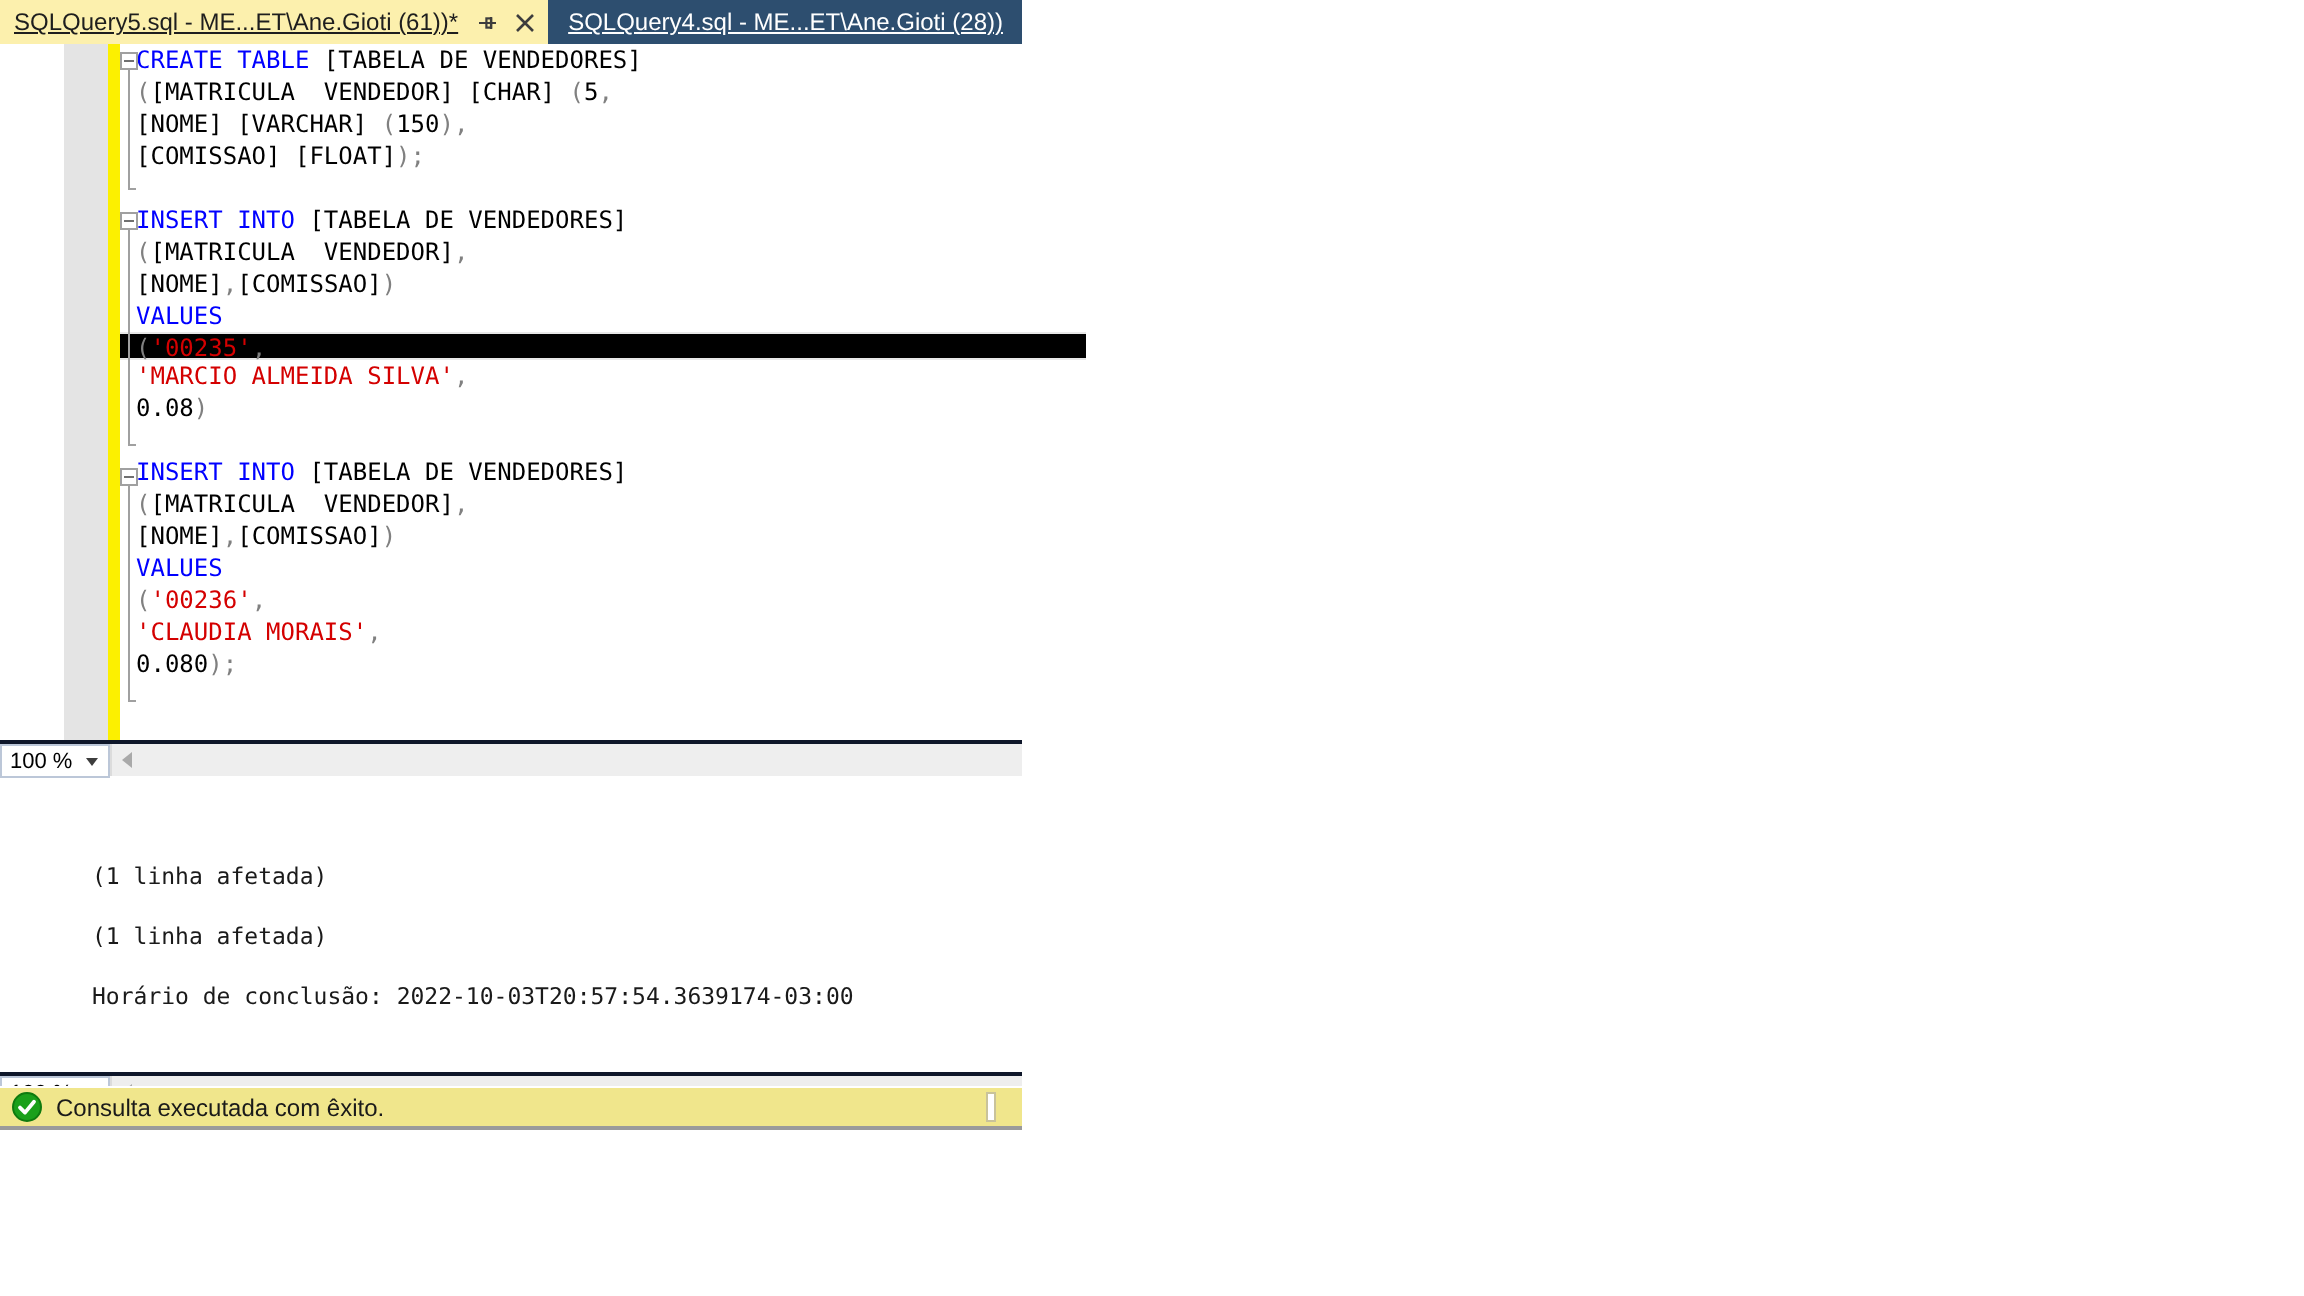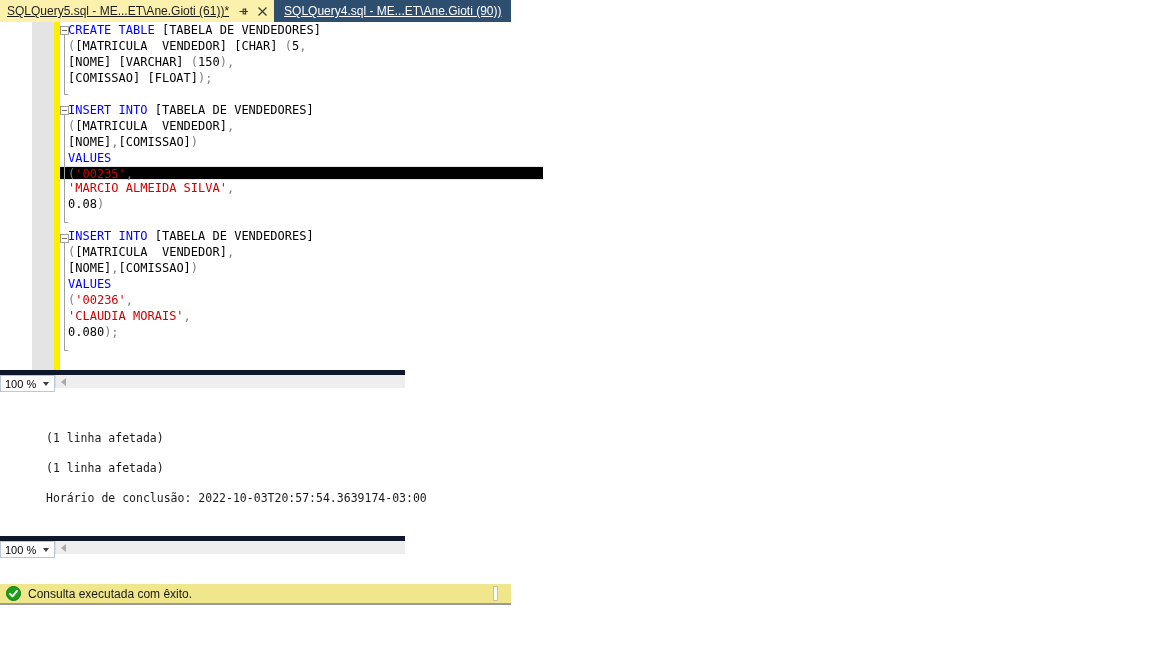--- a/index.html
+++ b/index.html
@@ -148,24 +148,24 @@
   .endtick {
     position: absolute;
     width: 4px; height: 1px;
     background: #a0a0a0;
   }
 
   
   .zoombar {
     position: absolute;
     left: 0;
-    width: 405px;
+    width: 511px;
     height: 18px;
     background: #eeeeee;
-    border-top: 5px solid #0f172a;
+    border-top: 2px solid #0f172a;
     display: flex;
     align-items: stretch;
     box-sizing: border-box;
   }
   .zoom-combo {
     width: 55px;
     height: 17px;
     background: #ffffff;
     border: 1px solid #bcc7d8;
     box-sizing: border-box;
@@ -282,21 +282,21 @@
           </svg>
         </span>
         <span class="close-ico">
           <svg viewBox="0 0 11 11" width="11" height="11">
             <path d="M1.5 1.5 L9.5 9.5 M9.5 1.5 L1.5 9.5" stroke="#3d3d3d" stroke-width="1.3" fill="none"></path>
           </svg>
         </span>
       </span>
     </div>
     <div class="tab inactive">
-      <span class="tab-label">SQLQuery4.sql - ME...ET\Ane.Gioti (90))</span>
+      <span class="tab-label">SQLQuery4.sql - ME...ET\Ane.Gioti (28))</span>
     </div>
   </div>
 
   <div class="editor">
     <div class="ind-margin"></div>
     <div class="change-bar"></div>
     <div class="code-area" id="code-area">
         <div class="line"><span class="kw">CREATE TABLE </span><span class="id">[TABELA DE VENDEDORES]</span></div>
         <div class="line"><span class="punc">(</span><span class="id">[MATRICULA  VENDEDOR] [CHAR] </span><span class="punc">(</span><span class="num">5</span><span class="punc">,</span></div>
         <div class="line"><span class="id">[NOME] [VARCHAR] </span><span class="punc">(</span><span class="num">150</span><span class="punc">),</span></div>
@@ -366,21 +366,21 @@
   <div class="zoombar" style="top:536px;">
     <div class="zoom-combo">
       <span>100 %</span>
       <span class="caret"></span>
     </div>
     <div class="hscroll">
       <span class="arrow-left"></span>
     </div>
   </div>
 
-  <div class="statusbar" style="top:583px;">
+  <div class="statusbar" style="top:543px;">
     <span class="ok-ico">
       <svg viewBox="0 0 15 15" width="15" height="15">
         <circle cx="7.5" cy="7.5" r="7" fill="#1ba01b" stroke="#0f7a0f"></circle>
         <path d="M4 7.8 L6.5 10.3 L11 4.9" stroke="#ffffff" stroke-width="1.9" fill="none" stroke-linecap="round" stroke-linejoin="round"></path>
       </svg>
     </span>
     <span class="status-text">Consulta executada com êxito.</span>
     <span class="status-spacer"></span>
     <span class="status-grip"></span>
   </div>

